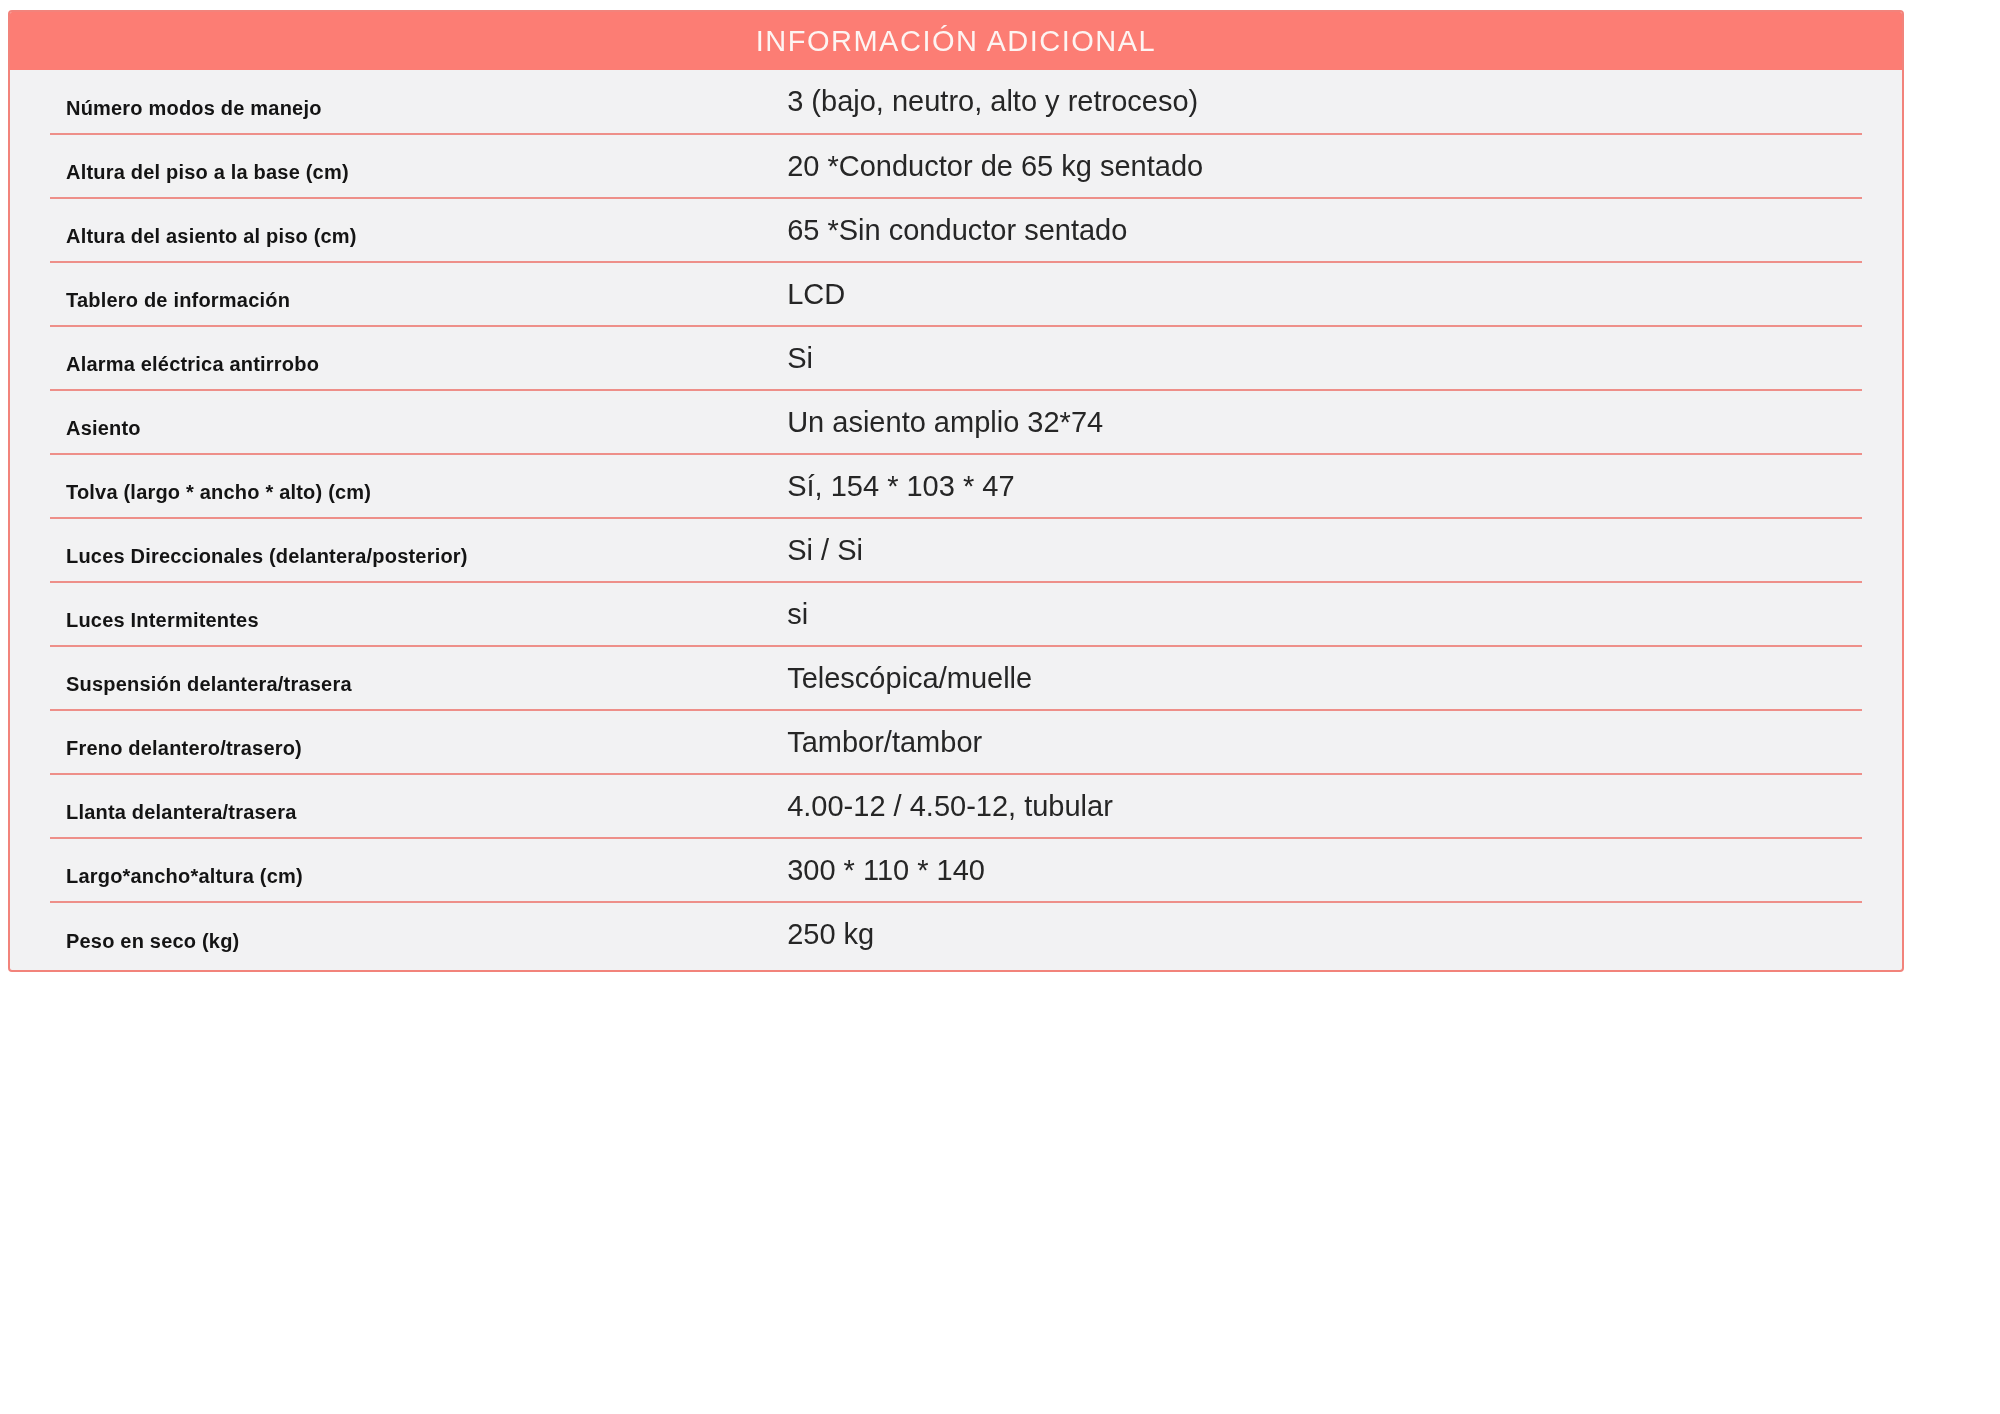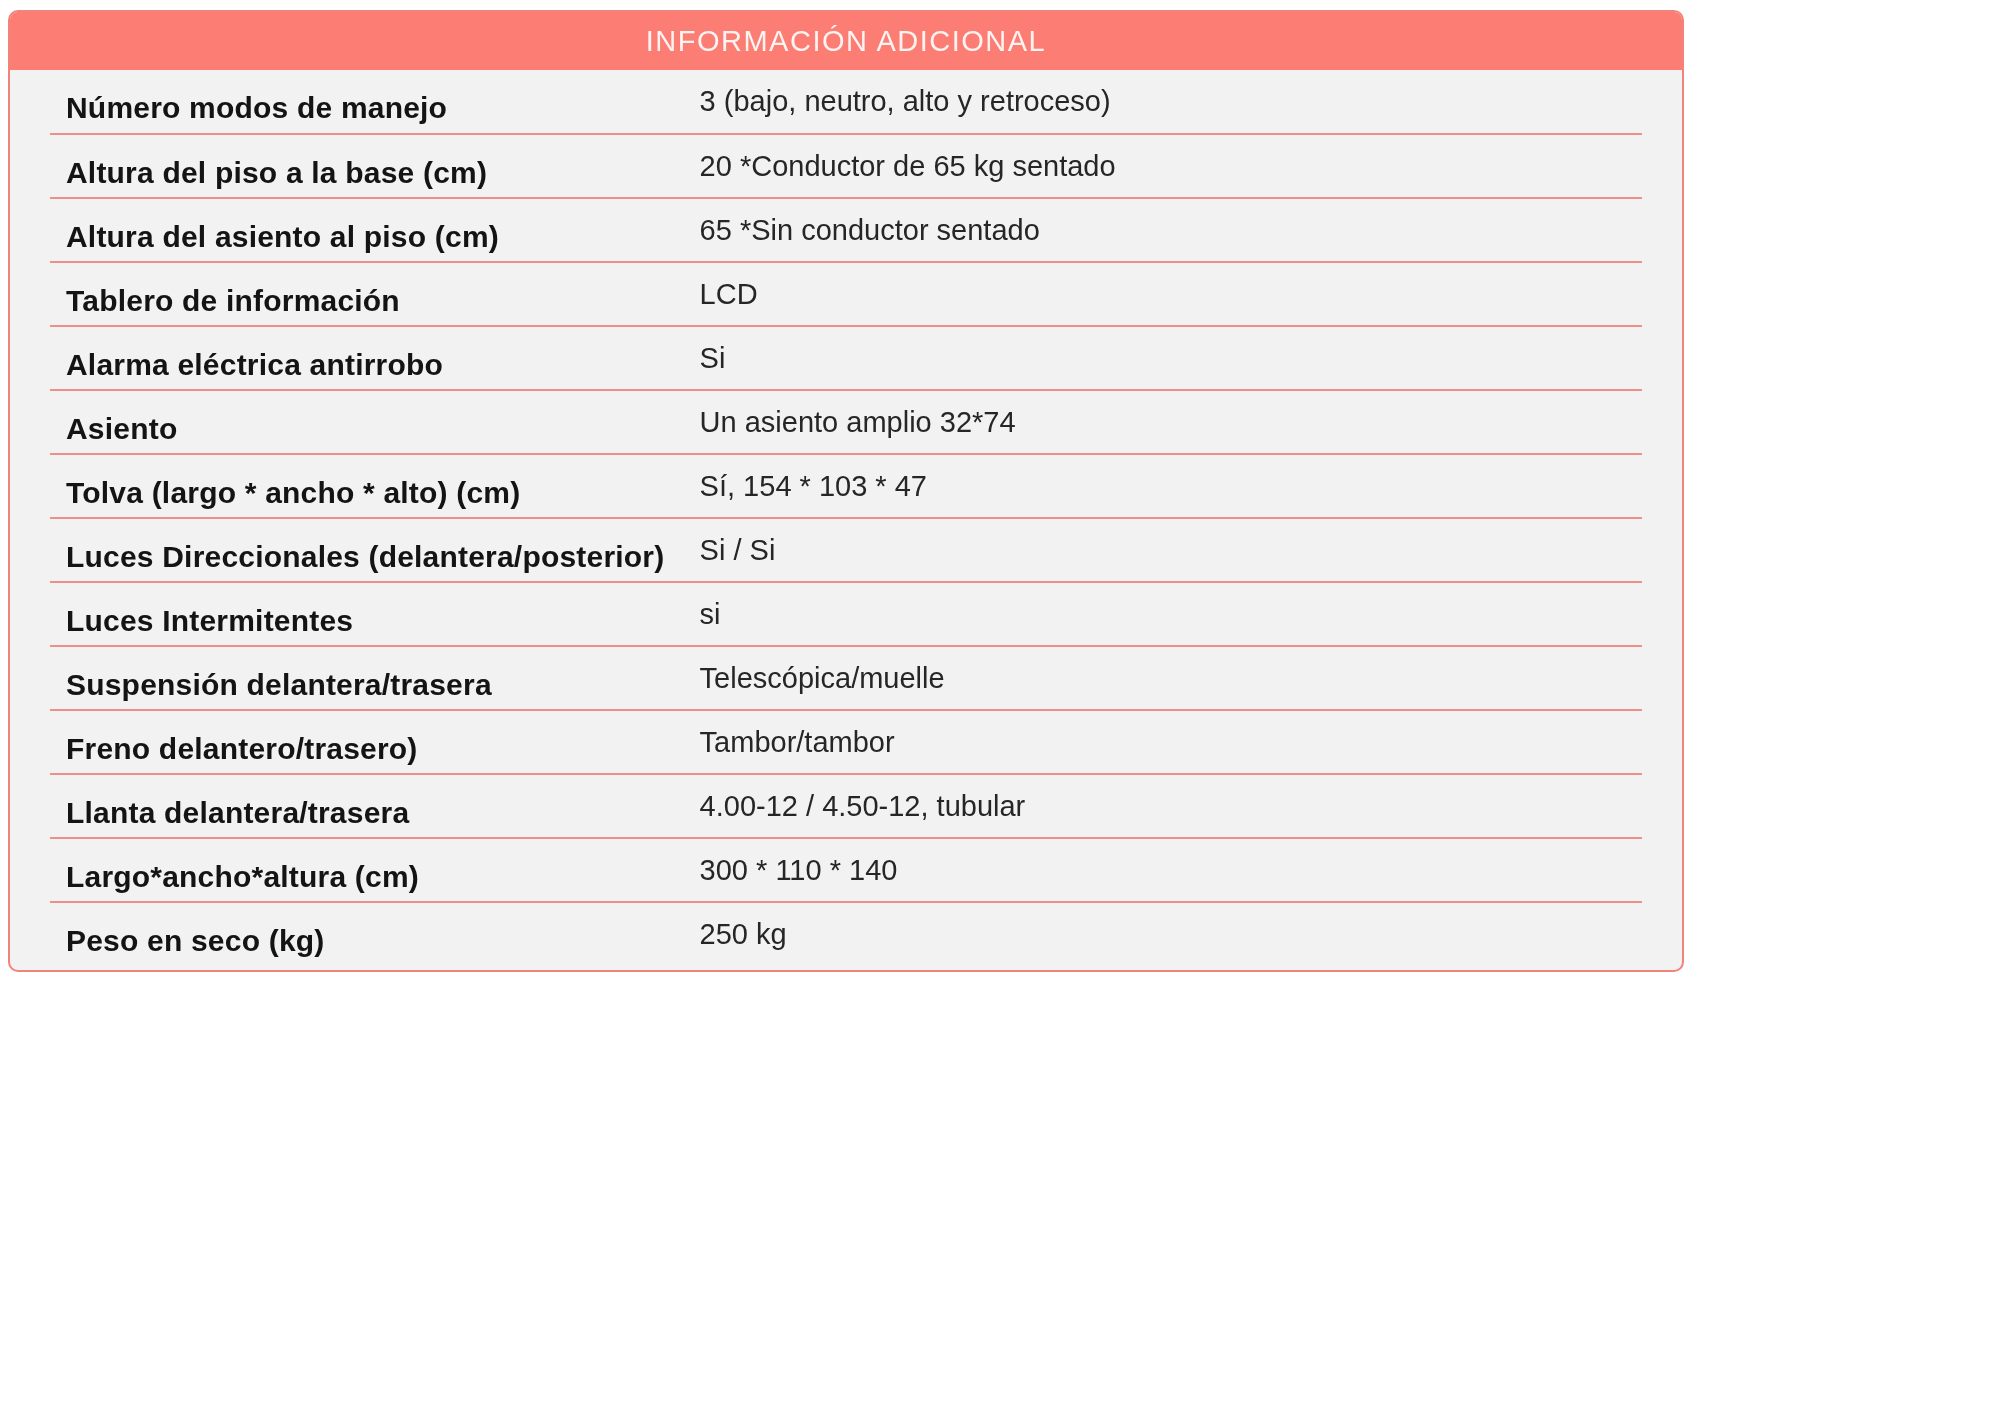--- a/index.html
+++ b/index.html
@@ -11,23 +11,23 @@
     --row-divider:#ee8f89;
     --label-color:#141414;
     --value-color:#262626;
   }
   *{box-sizing:border-box;margin:0;padding:0;}
   html,body{width:2000px;height:1414px;background:var(--page-bg);
     font-family:"Liberation Sans", sans-serif;}
   .spec-card{
     position:absolute;
     left:8px; top:10px;
-    width:1676px;
+    width:1896px;
     border:2px solid var(--container-border);
-    border-radius:10px;
+    border-radius:4px;
     background:var(--body-bg);
     overflow:hidden;
   }
   .spec-card__header{
     height:58px;
     background:var(--header-bg);
     display:flex;
     align-items:center;
     justify-content:center;
   }
@@ -50,21 +50,21 @@
   }
   table.spec-table tr:not(:last-child) th,
   table.spec-table tr:not(:last-child) td{
     border-bottom:2px solid var(--row-divider);
   }
   table.spec-table th{
     width:39.8%;
     text-align:left;
     vertical-align:middle;
     padding:13px 10px 0 16px;
-    font-size:30px;
+    font-size:20px;
     font-weight:700;
     color:var(--label-color);
     letter-spacing:0.2px;
   }
   table.spec-table td{
     text-align:left;
     vertical-align:middle;
     padding:0 10px 0 16px;
     font-size:29px;
     font-weight:400;

